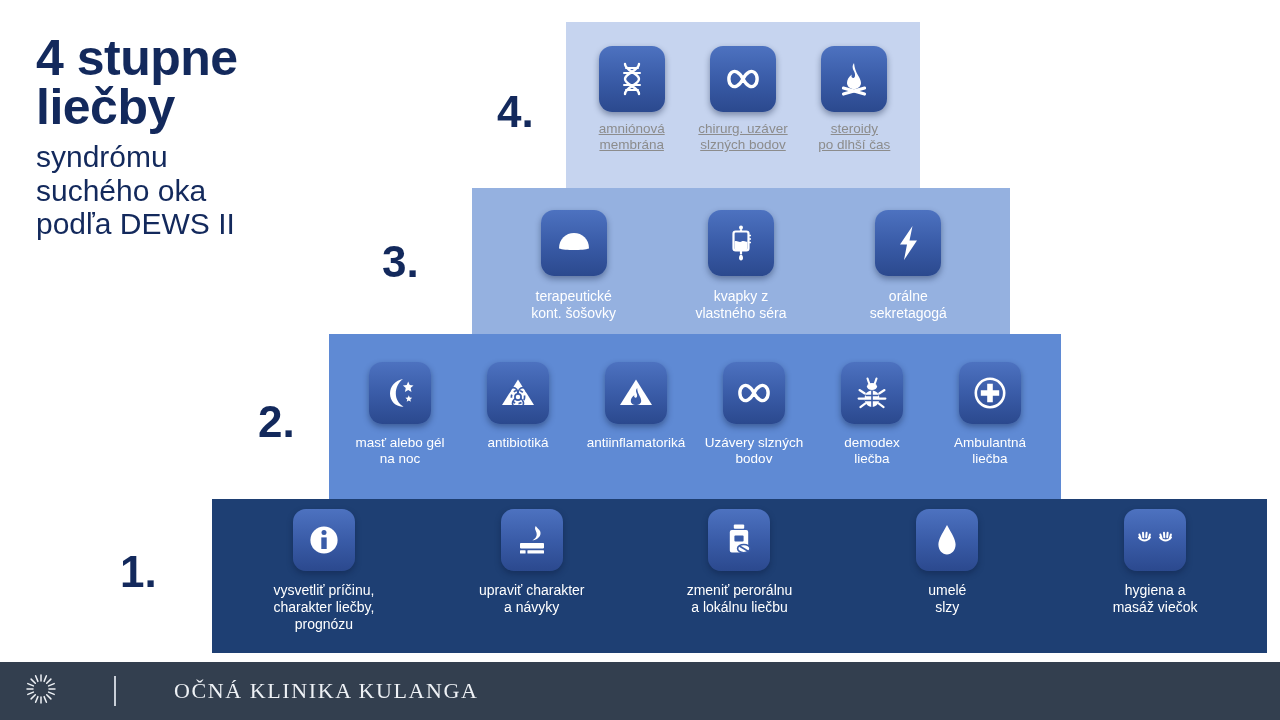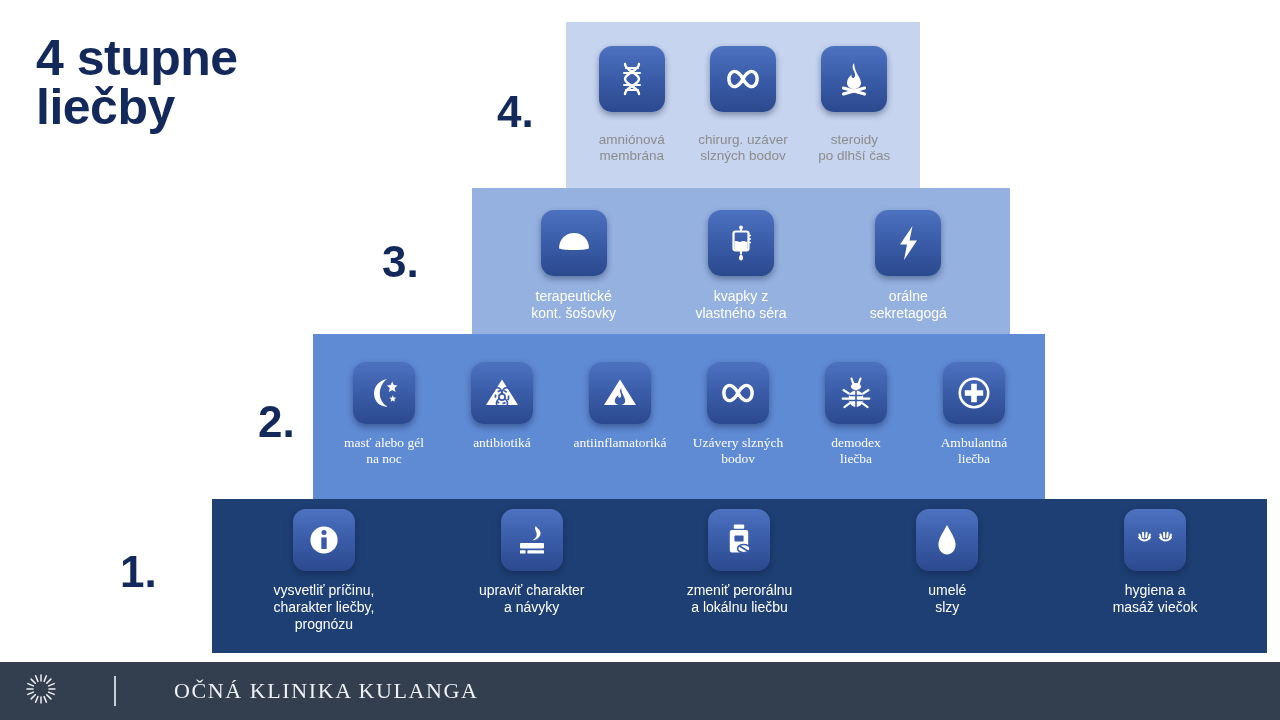--- a/index.html
+++ b/index.html
@@ -84,34 +84,34 @@
     white-space: pre-line;
   }
 
   
   #tier4 {
     left: 566px; top: 22px; width: 354px; height: 166px;
   }
   #tier4 .tier-band { background: #c6d4ef; }
   #tier4 .tier-items { padding: 24px 10px 0 10px; }
   #tier4 .tile { width: 66px; height: 66px; }
-  #tier4 .label { font-size: 13.5px; color: #8c8c8c; margin-top: 20px; }
+  #tier4 .label { font-size: 13.5px; color: #8c8c8c; margin-top: 9px; text-decoration: underline; }
 
   
   #tier3 {
     left: 472px; top: 188px; width: 538px; height: 186px;
   }
   #tier3 .tier-band { background: #95b1e0; }
   #tier3 .tier-items { padding: 22px 18px 0 18px; }
   #tier3 .tile { width: 66px; height: 66px; }
   #tier3 .label { font-size: 14px; color: #ffffff; margin-top: 12px; }
 
   
   #tier2 {
-    left: 313px; top: 334px; width: 732px; height: 165px; font-family: Liberation Serif, serif;
+    left: 329px; top: 334px; width: 732px; height: 165px;
   }
   #tier2 .tier-band { background: #5f8ad4; }
   #tier2 .tier-items { padding: 28px 12px 0 12px; }
   #tier2 .tile { width: 62px; height: 62px; }
   #tier2 .label { font-size: 13.5px; color: #ffffff; margin-top: 11px; }
 
   
   #tier1 {
     left: 212px; top: 499px; width: 1055px; height: 154px;
   }
@@ -169,20 +169,25 @@
 </style>
 </head>
 <body>
 
 <div class="slide">
 
   <div class="title-block">
     <div class="title-main">
       <div>4 stupne</div>
       <div>liečby</div>
+    </div>
+    <div class="title-sub">
+      <div>syndrómu</div>
+      <div>suchého oka</div>
+      <div>podľa DEWS II</div>
     </div>
   </div>
 
   <div class="step-num" id="num4">4.</div>
   <div class="step-num" id="num3">3.</div>
   <div class="step-num" id="num2">2.</div>
   <div class="step-num" id="num1">1.</div>
 
   <div class="tier" id="tier4">
     <div class="tier-band"></div>

